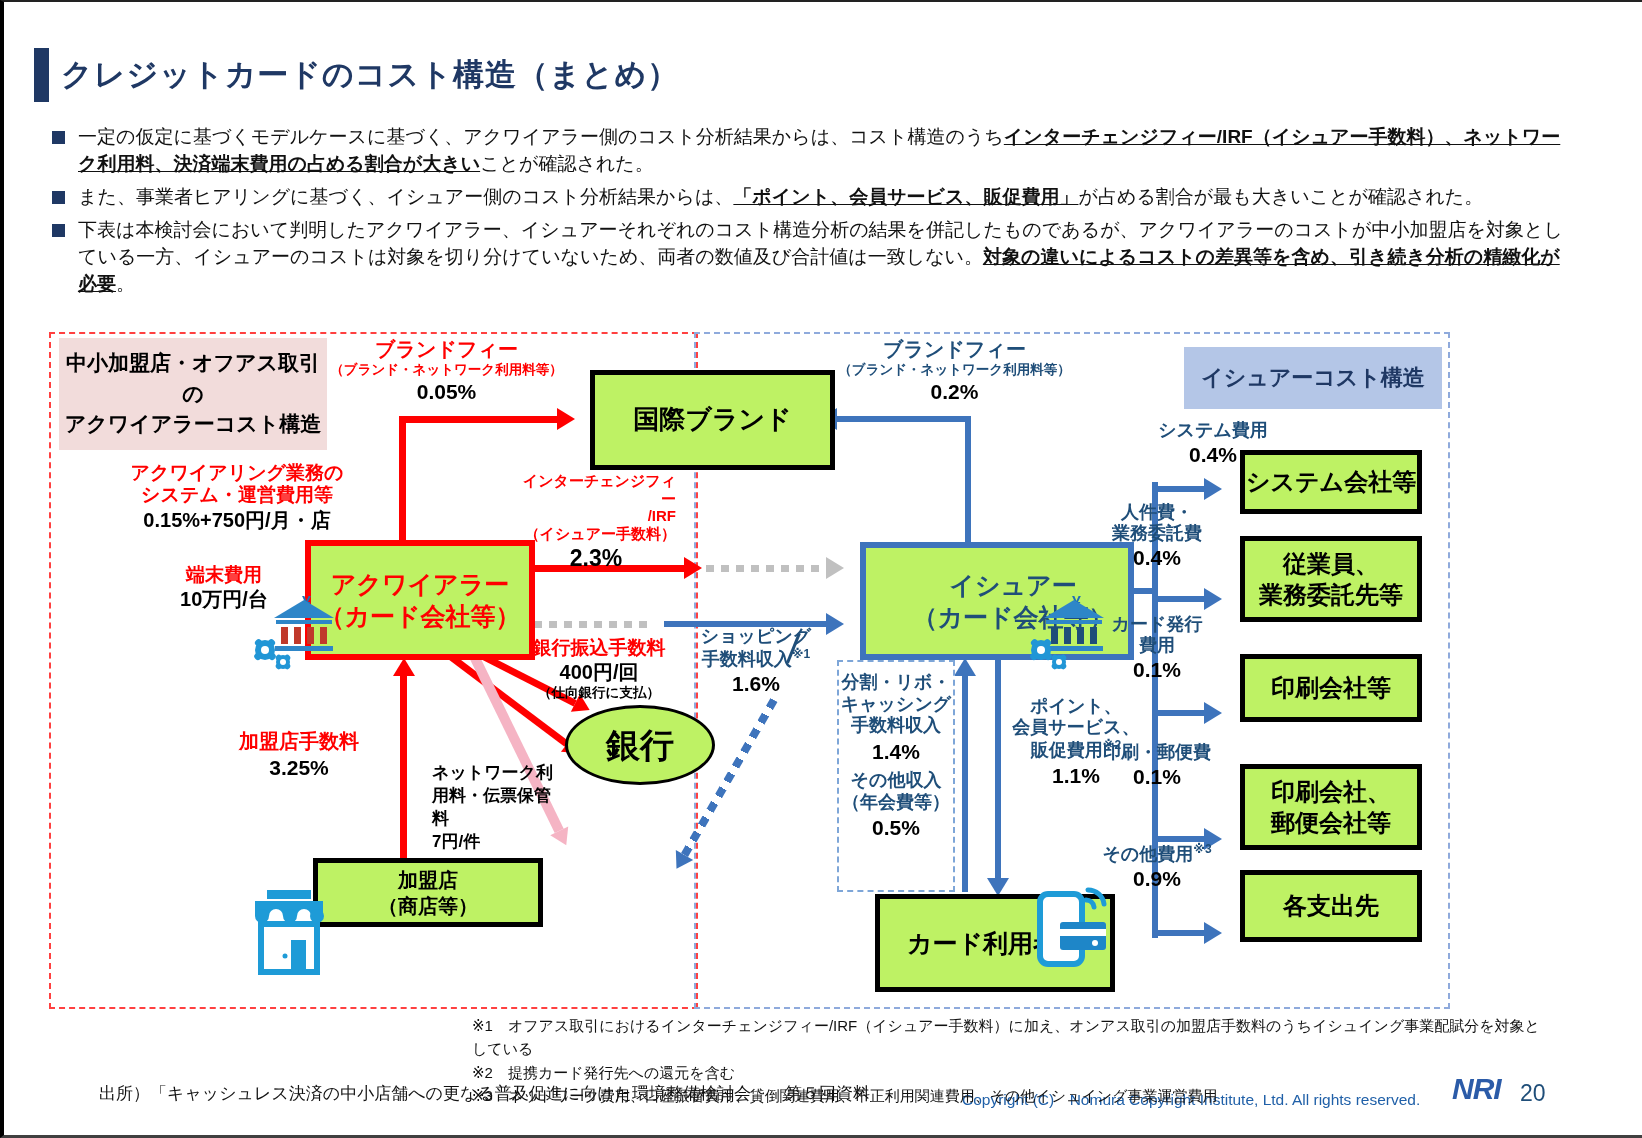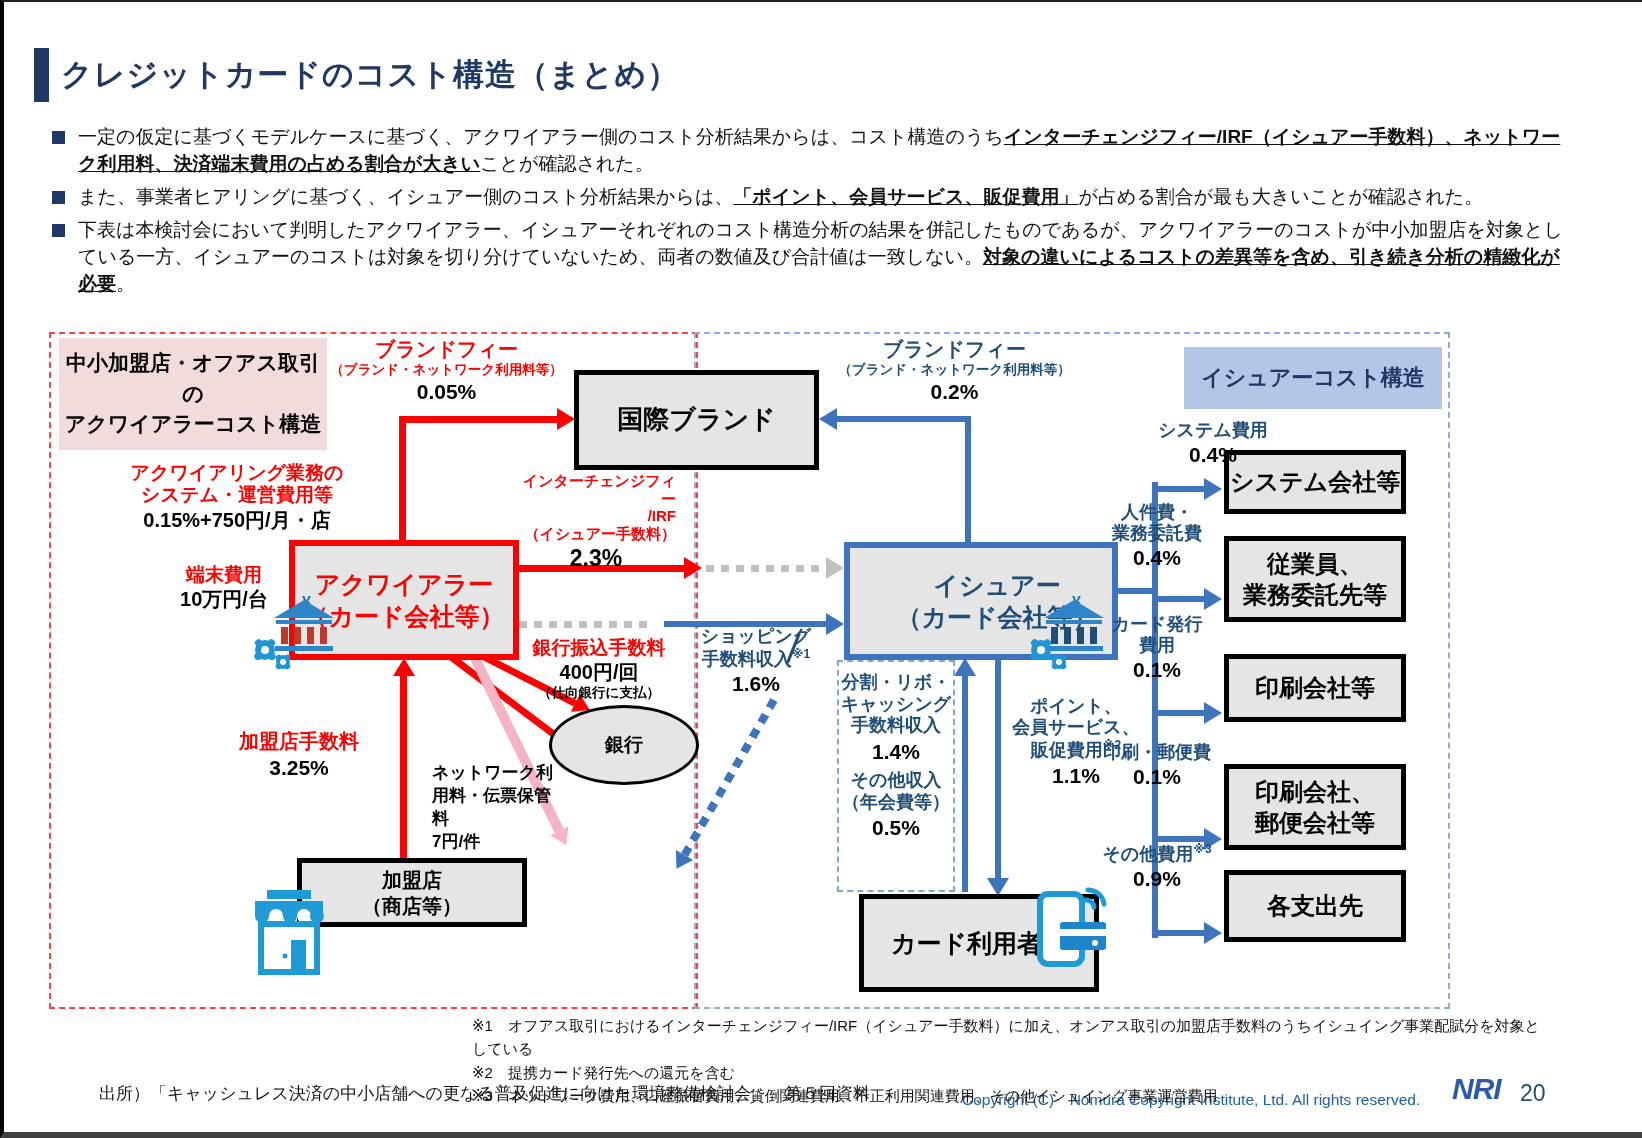--- a/index.html
+++ b/index.html
@@ -1,31 +1,31 @@
 <!DOCTYPE html>
 <html style="--navy: #1F3864; --text_navy: #1F4E79; --accent_red: #FF0000; --accent_blue: #3E74BC; --gray_dot: #C0C0C0; --pink_fill: #F2DCDB; --blue_fill: #B4C6E7; --icon_blue: #1E9BD7; --pale_pink: #F5B4C4; --zone_red: #FF4040; --zone_blue: #8FAADC; --copy_blue: #2060A8;"><head>
 <meta charset="utf-8">
 <style>
   html,body{margin:0;padding:0;background:#888;}
   .slide{position:relative;width:1642px;height:1138px;background:#fff;
-    border-left:4px solid #000;border-bottom:6px solid #404040;border-top:2px solid #222;
+    border-left:4px solid #000;border-bottom:3px solid #404040;border-top:2px solid #222;
     font-family:"Liberation Sans","DejaVu Sans",sans-serif;overflow:hidden;box-sizing:border-box;}
   .abs{position:absolute;}
   .b{font-weight:bold;}
   .pre{white-space:pre-line;}
   .title-bar{left:30px;top:46px;width:15px;height:54px;background:var(--navy);}
   .page-title{left:57px;top:52px;font-size:31px;font-weight:bold;color:var(--navy);letter-spacing:1px;}
   #bullets{left:48px;top:122px;width:1525px;}
   .bullet-row{display:flex;margin-bottom:6px;}
   .bullet-marker{flex:0 0 13px;height:13px;background:var(--navy);margin:7px 13px 0 0;}
   .bullet-text{font-size:19px;line-height:1.42;color:#111;}
   .emph{font-weight:bold;text-decoration:underline;}
   .zone{border:2px dashed;z-index:0;}
-  .ebox{background:#e5e5e5;border:5px solid #000;display:flex;flex-direction:column;align-items:center;
-    justify-content:center;font-weight:bold;text-align:center;color:#000;z-index:2;box-sizing:border-box;line-height:1.3;}
+  .ebox{background:#bef264;border:5px solid #000;display:flex;flex-direction:column;align-items:center;
+    justify-content:center;font-weight:bold;text-align:center;color:#000;z-index:2;box-sizing:border-box;line-height:1.3;margin-left:16px;}
   .redb{border:6px solid var(--accent_red);color:var(--accent_red);}
   .blueb{border:6px solid var(--accent_blue);color:var(--text_navy);padding-left:32px;}
   .ellipse{border-radius:50%;border-width:3px;}
   .flabel{text-align:center;font-weight:bold;line-height:1.18;z-index:3;}
   .redc{color:var(--accent_red);}
   .navyc{color:var(--text_navy);}
   .fl-t{display:block;font-size:19px;}
   .fl-s{display:block;font-size:13.5px;}
   .fl-p{display:block;color:#000;font-size:21px;margin-top:2px;}
   .hline{height:7px;background:var(--accent_red);z-index:1;}
@@ -164,21 +164,21 @@
   <div class="abs diag pinka" style="left:468px;top:640px;width:215px;transform:rotate(64deg);">
     <div class="shaft"></div>
       <div class="dhead"></div>
   </div>
 
   <div class="abs diag bdash" style="left:770px;top:688px;width:195px;transform:rotate(120deg);">
     <div class="shaft"></div>
       <div class="dhead"></div>
   </div>
 
-  <div class="abs ebox ellipse" style="left:545px;top:703px;width:150px;height:80px;font-size:19px;">
+  <div class="abs ebox ellipse" style="left:545px;top:703px;width:150px;height:80px;font-size:34px;">
     <span>銀行</span>
   </div>
 
   <div class="abs flabel" style="left:200px;top:728px;width:190px;">
     <span class="fl-t redc" style="font-size:20px;">加盟店手数料</span>
     <span class="fl-p">3.25%</span>
   </div>
 
   <div class="abs vline" style="left:396px;top:672px;height:186px;"></div>
   <div class="abs tri tri-u" style="left:389px;top:656px;"></div>

